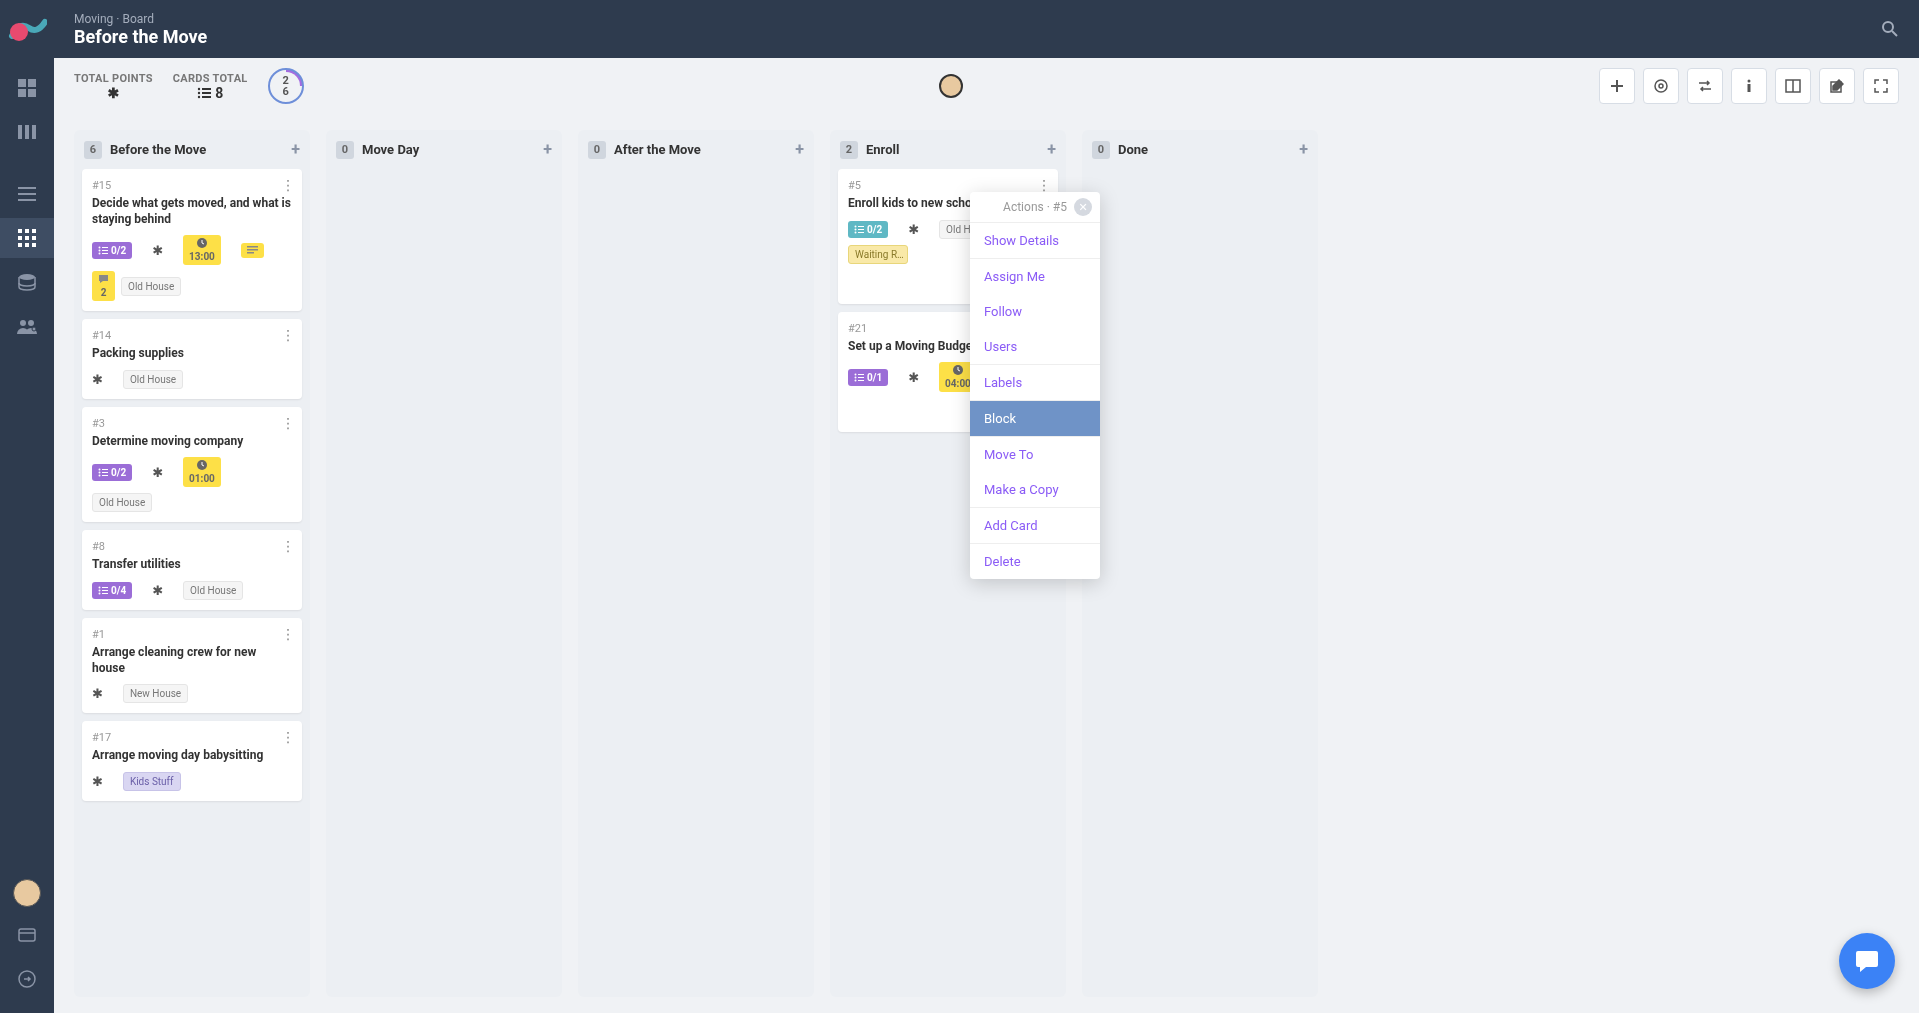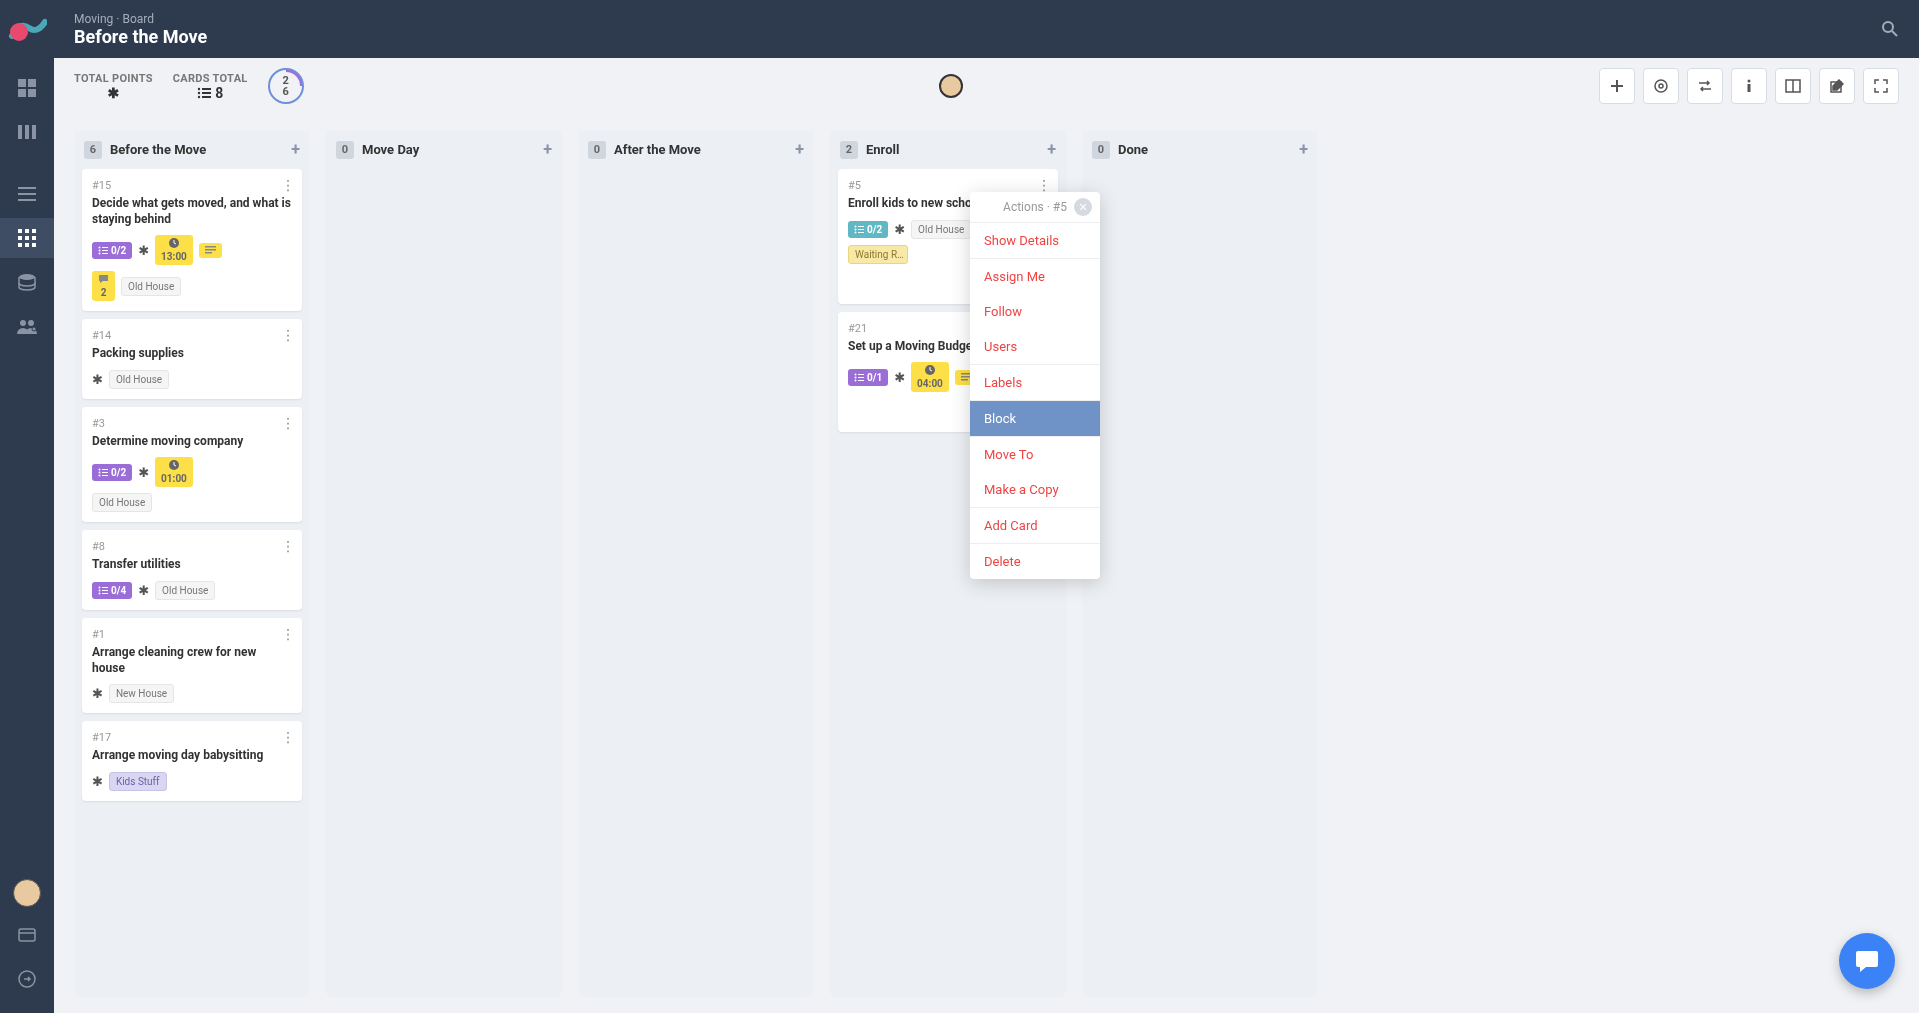--- a/index.html
+++ b/index.html
@@ -118,21 +118,21 @@
 
 .card {
   background:#fff; border-radius:4px;
   padding: 10px;
   box-shadow: 0 1px 2px rgba(0,0,0,0.08);
   position:relative;
 }
 .card-id { font-size:11px; color:#999; }
 .card-menu { position:absolute; top:8px; right:8px; color:#888; cursor:pointer; font-size:14px; letter-spacing:-1px; }
 .card-title { font-size:12px; font-weight:700; color:#333; margin:4px 0 8px; line-height:1.3; }
-.card-badges { display:flex; flex-wrap:wrap; gap:6px; align-items:center; }
+.card-badges { display:flex; flex-wrap:wrap; gap:20px; align-items:center; }
 .badge {
   font-size:10px; font-weight:700;
   padding: 3px 6px; border-radius:3px;
   display:flex; align-items:center; gap:3px;
 }
 .badge-purple { background:#9b6dd7; color:#fff; }
 .badge-teal { background:#5fb8c4; color:#fff; }
 .badge-plain { background:#fde047; color:#666;flex-direction:column; }
 .badge-tag { background:#f5f5f5; border:1px solid #e5e5e5; color:#777; font-weight:400; }
 .badge-yellow { background:#f9e9a8; border:1px solid #e8d67a; color:#8a7a2a; font-weight:400; max-width:60px; overflow:hidden; white-space:nowrap; text-overflow:ellipsis;}
@@ -159,21 +159,21 @@
 }
 .popup-close {
   position:absolute; right:8px; top:6px;
   width:18px; height:18px; border-radius:50%;
   background:#d5d9e0; color:#fff;
   display:flex; align-items:center; justify-content:center;
   font-size:11px; cursor:pointer;
 }
 .popup-item {
   padding: 10px 14px;
-  font-size:13px; color:#ef4444;
+  font-size:13px; color:#8b5cf6;
   cursor:pointer;
 }
 .popup-item.highlighted { background:#6f93c7; color:#fff; }
 .popup-sep { height:1px; background:#eee; }
 
 .chat-fab {
   position:fixed; right:24px; bottom:24px;
   width:56px; height:56px; border-radius:50%;
   background:#3b82f6; color:#fff;
   display:flex; align-items:center; justify-content:center;

